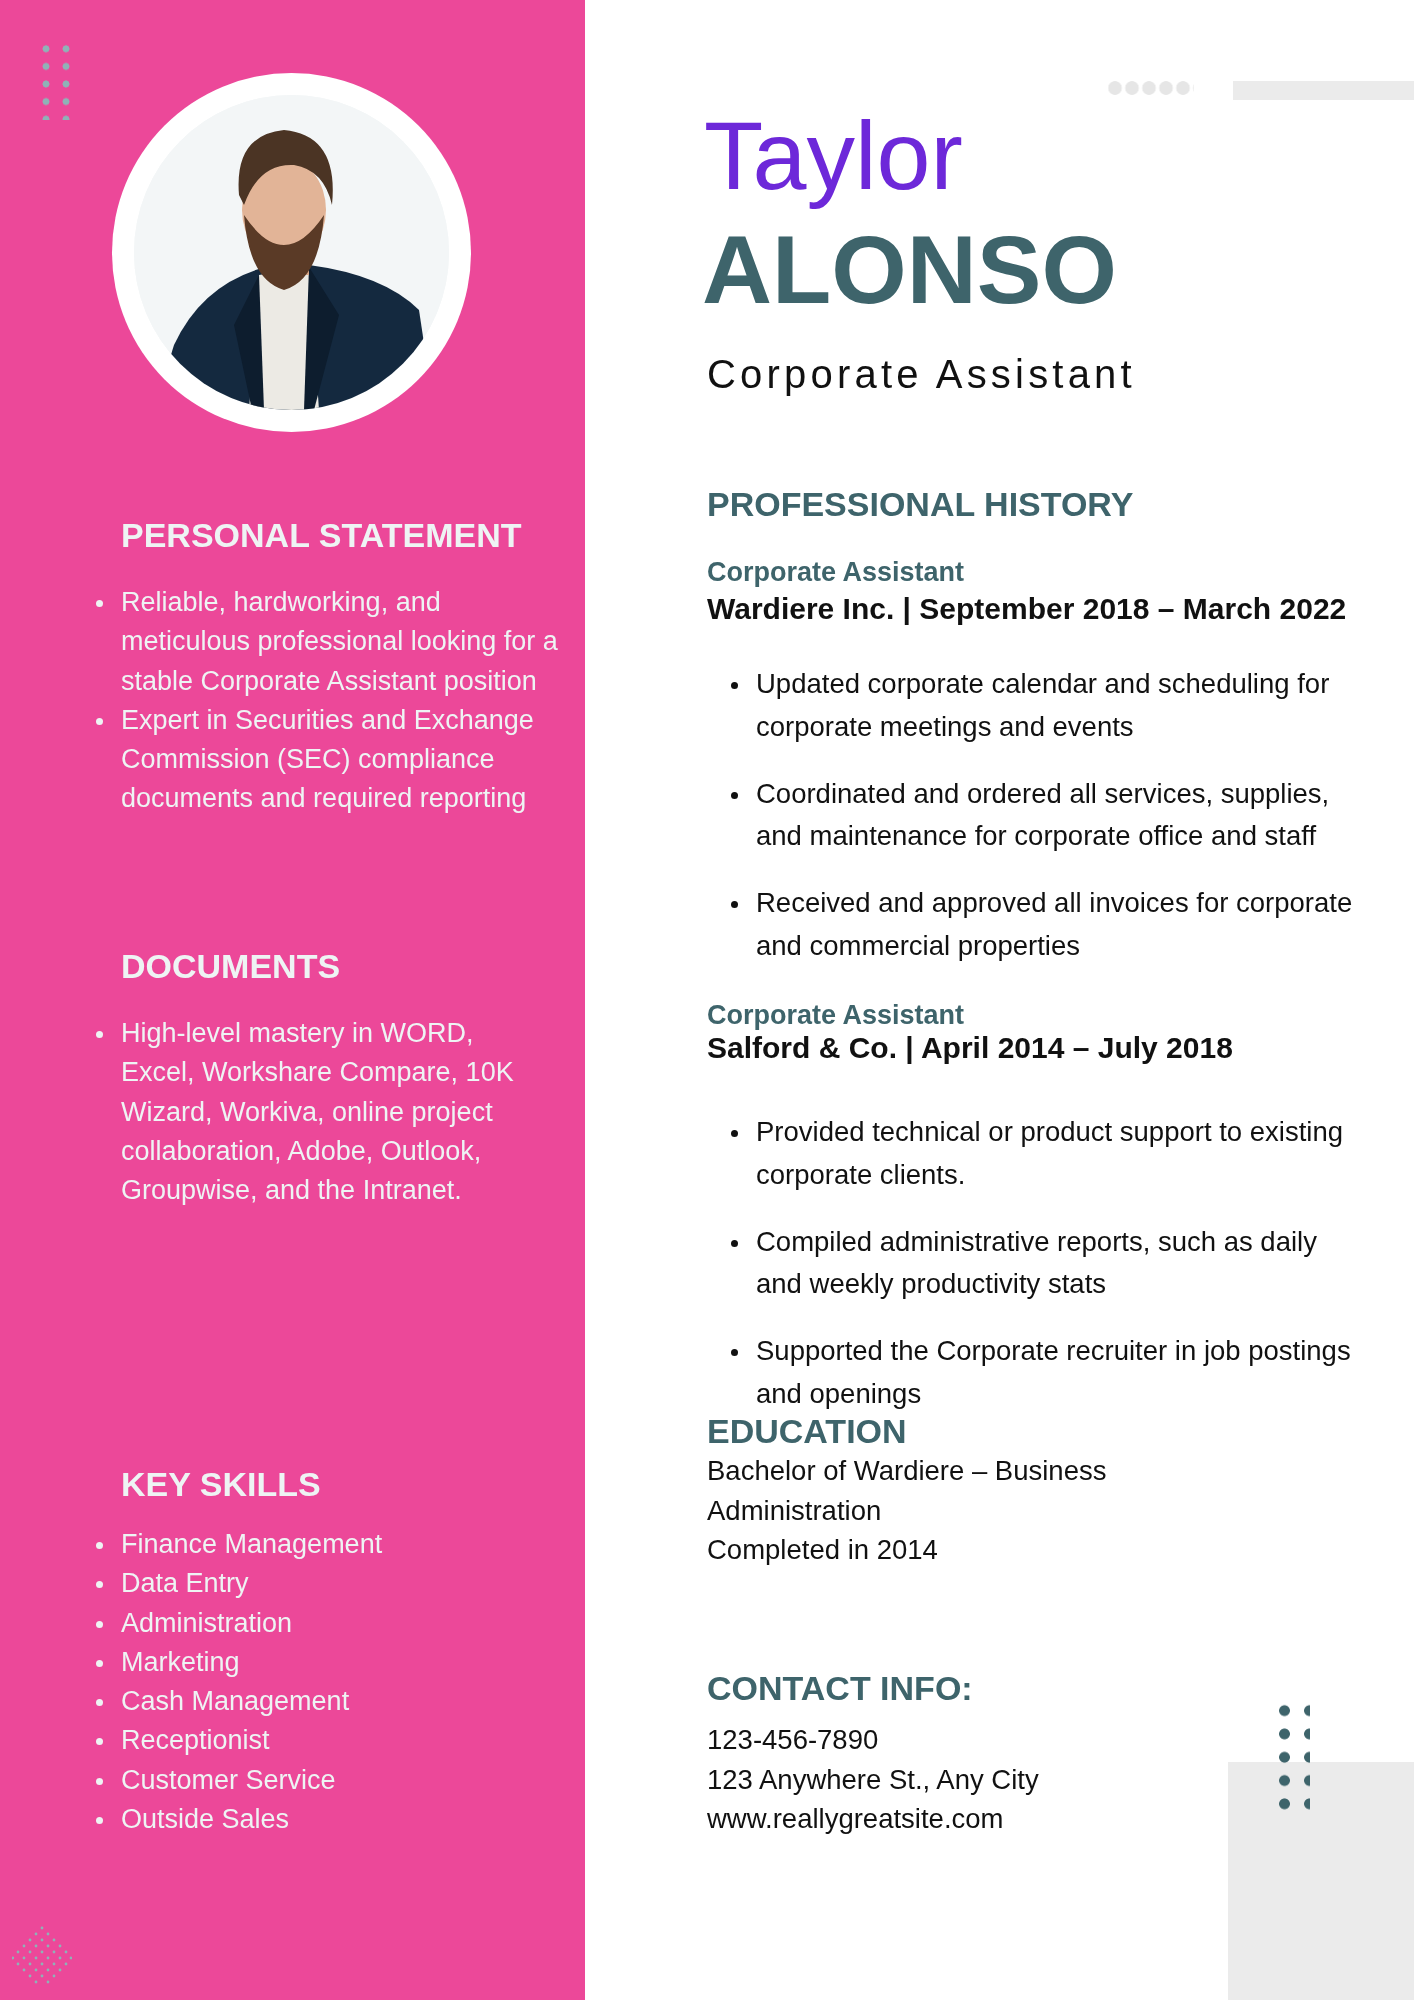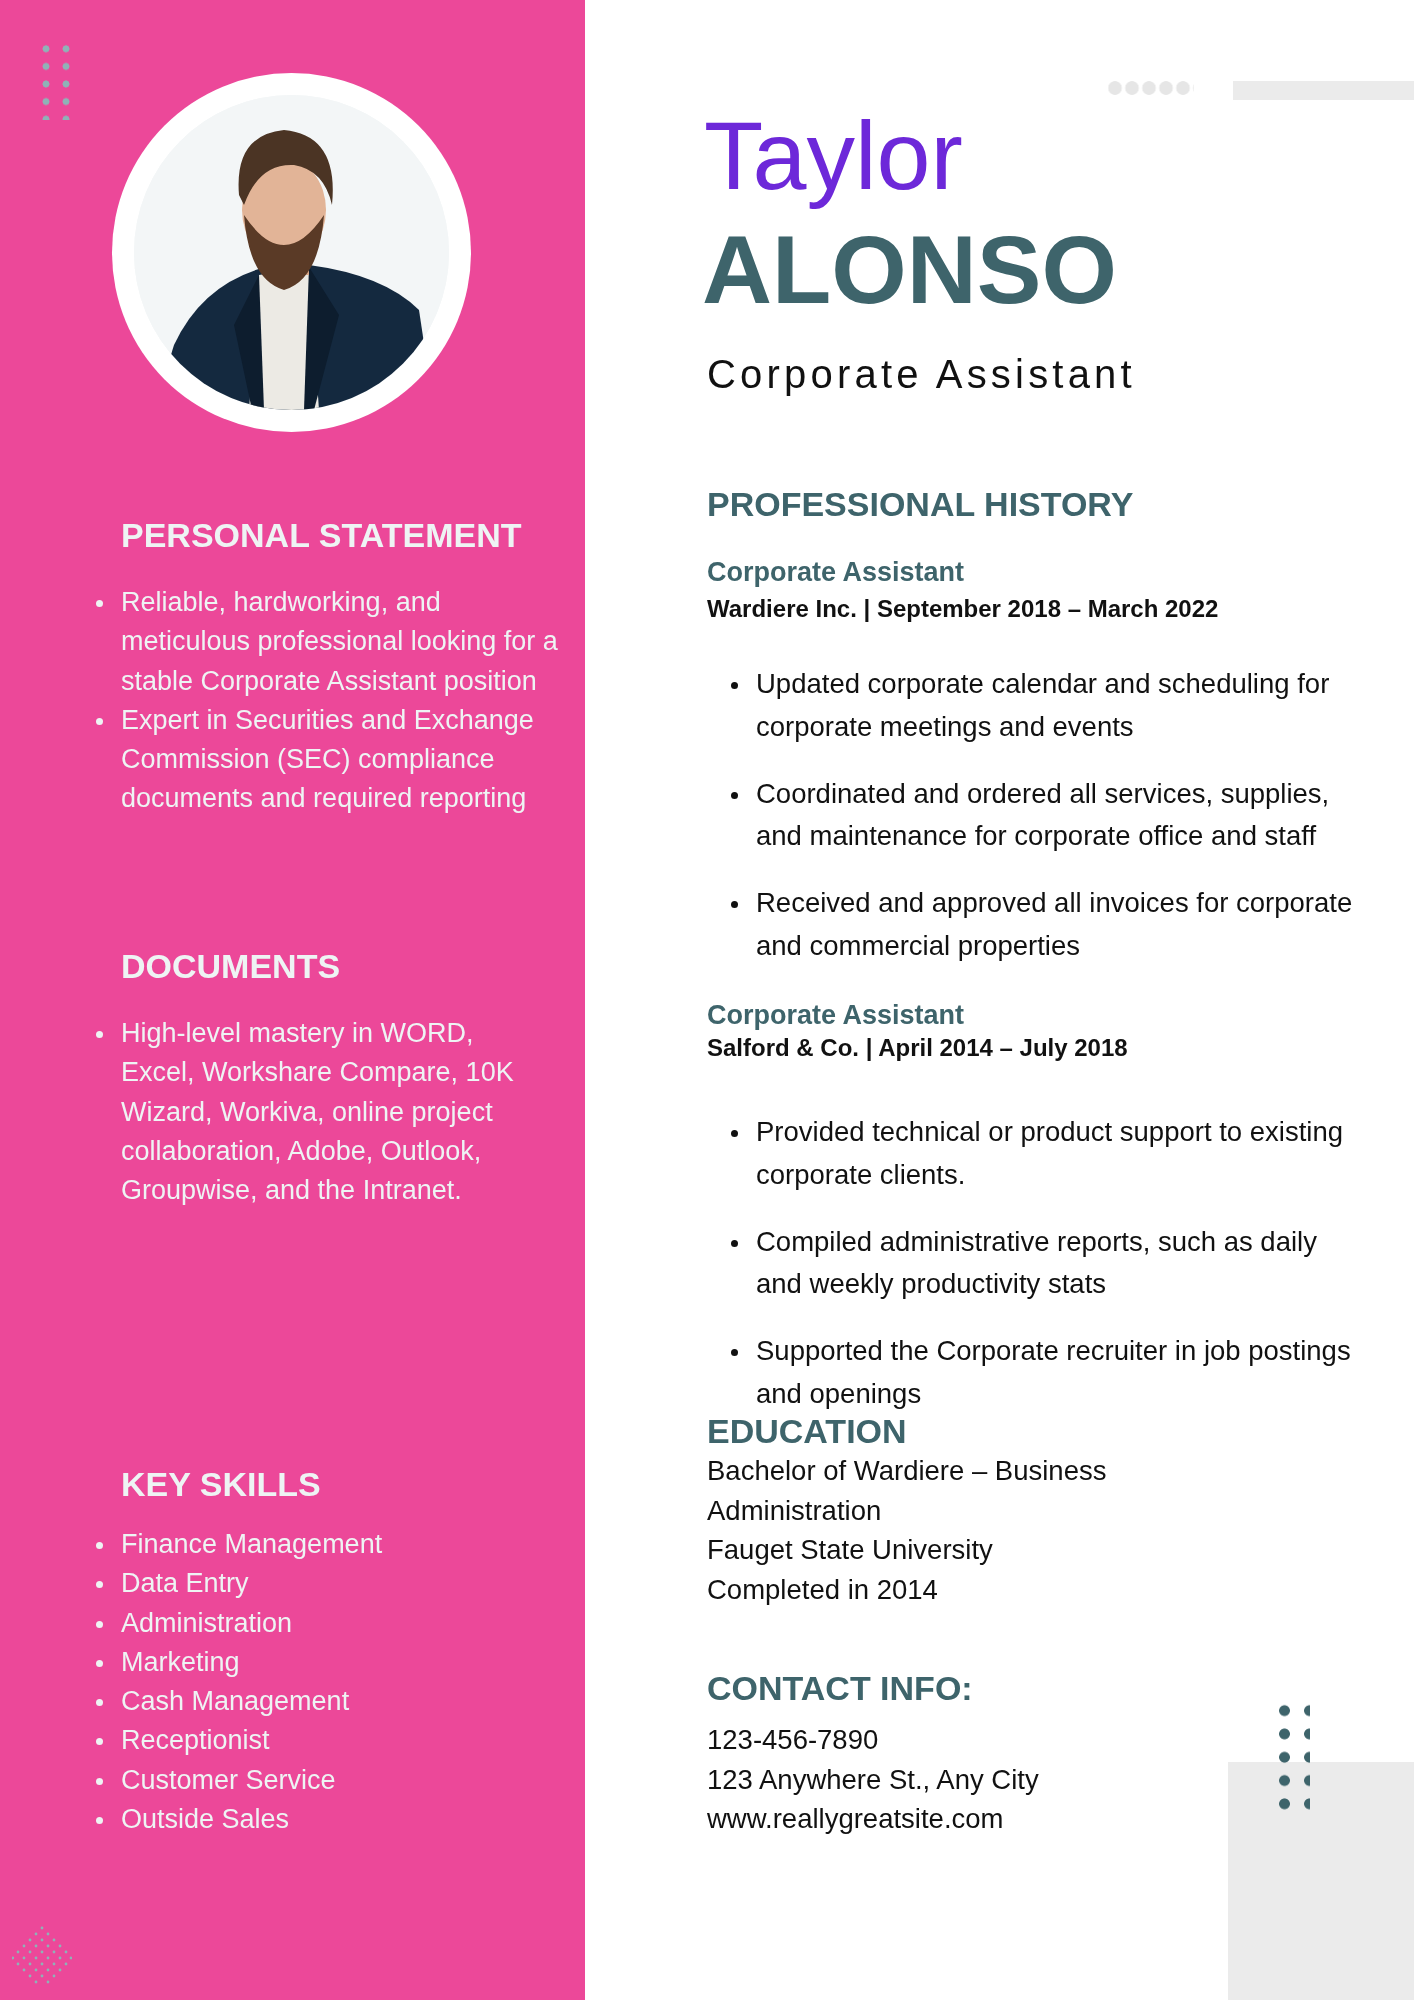--- a/index.html
+++ b/index.html
@@ -24,21 +24,21 @@
   .name-last { position:absolute; left:702px; top:214px; font-size:97px; line-height:112px; font-weight:bold; color:#3e646b; white-space:nowrap; }
   .job-title { position:absolute; left:707px; top:350px; font-size:40px; line-height:48px; letter-spacing:4.2px; color:#111111; white-space:nowrap; }
 
   .dots-top { position:absolute; left:1108px; top:81px; width:86px; height:14px;
     background-image: radial-gradient(circle, #e6e6e6 6.5px, transparent 7.2px);
     background-size: 17px 14px; background-position: -1.5px 0; }
   .bar-top { position:absolute; left:1233px; top:81px; width:181px; height:19px; background:#ebebeb; }
 
   .main-h { position:absolute; left:707px; color:#3e646b; font-weight:bold; font-size:34px; line-height:40px; white-space:nowrap; }
   .role { position:absolute; left:707px; color:#3e646b; font-weight:bold; font-size:27px; line-height:32px; white-space:nowrap; }
-  .company { position:absolute; left:707px; color:#111111; font-weight:bold; font-size:24px; line-height:34px; white-space:nowrap; }
+  .company { position:absolute; left:707px; color:#111111; font-weight:bold; font-size:30px; line-height:34px; white-space:nowrap; }
   .main-list { position:absolute; left:756px; width:600px; list-style:none; color:#111111; font-size:27.5px; line-height:42.8px; }
   .main-list li { position:relative;margin-top:24px; }
   .main-list li::before { content:""; position:absolute; left:-25px; top:19px; width:7px; height:7px; border-radius:50%; background:#111111; }
   .plain-lines { position:absolute; left:707px; color:#111111; font-size:27.5px; line-height:39.7px; }
   .plain-lines div { white-space:nowrap; }
 
   .grey-block { position:absolute; left:1228px; top:1762px; width:186px; height:238px; background:#ebebeb; }
   .dots-br { position:absolute; left:1272px; top:1699px; width:38px; height:118px;
     background-image: radial-gradient(circle, #3e646b 5px, transparent 5.8px);
     background-size: 25px 23.3px; background-position: 0 0; }
@@ -158,21 +158,20 @@
 <ul class="main-list" style="top:1087px;">
   <li>Provided technical or product support to existing corporate clients.</li>
   <li>Compiled administrative reports, such as daily and weekly productivity stats</li>
   <li>Supported the Corporate recruiter in job postings and openings</li>
 </ul>
 
 <div class="main-h" style="top:1399px;margin-top:12px;">EDUCATION</div>
 <div class="plain-lines" style="top:1451px;">
   <div>Bachelor of Wardiere – Business</div>
   <div>Administration</div>
-  <div>Fauget State University</div>
   <div>Completed in 2014</div>
 </div>
 
 <div class="grey-block"></div>
 <div class="dots-br"></div>
 
 <div class="main-h" style="top:1668px;">CONTACT INFO:</div>
 <div class="plain-lines" style="top:1720px;">
   <div>123-456-7890</div>
   <div>123 Anywhere St., Any City</div>

